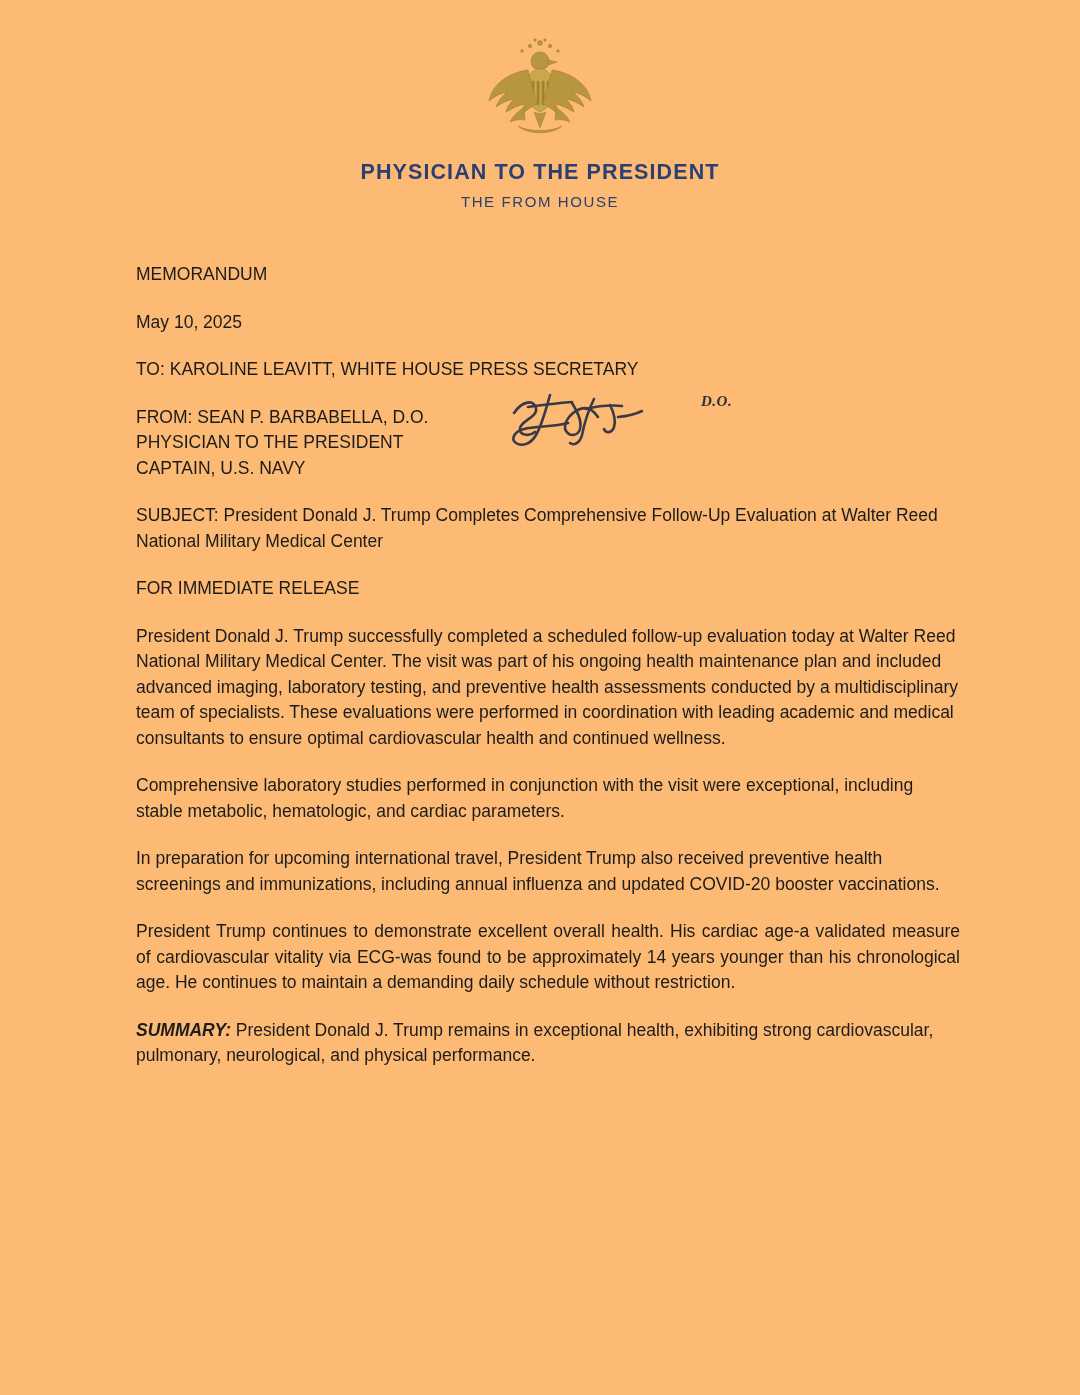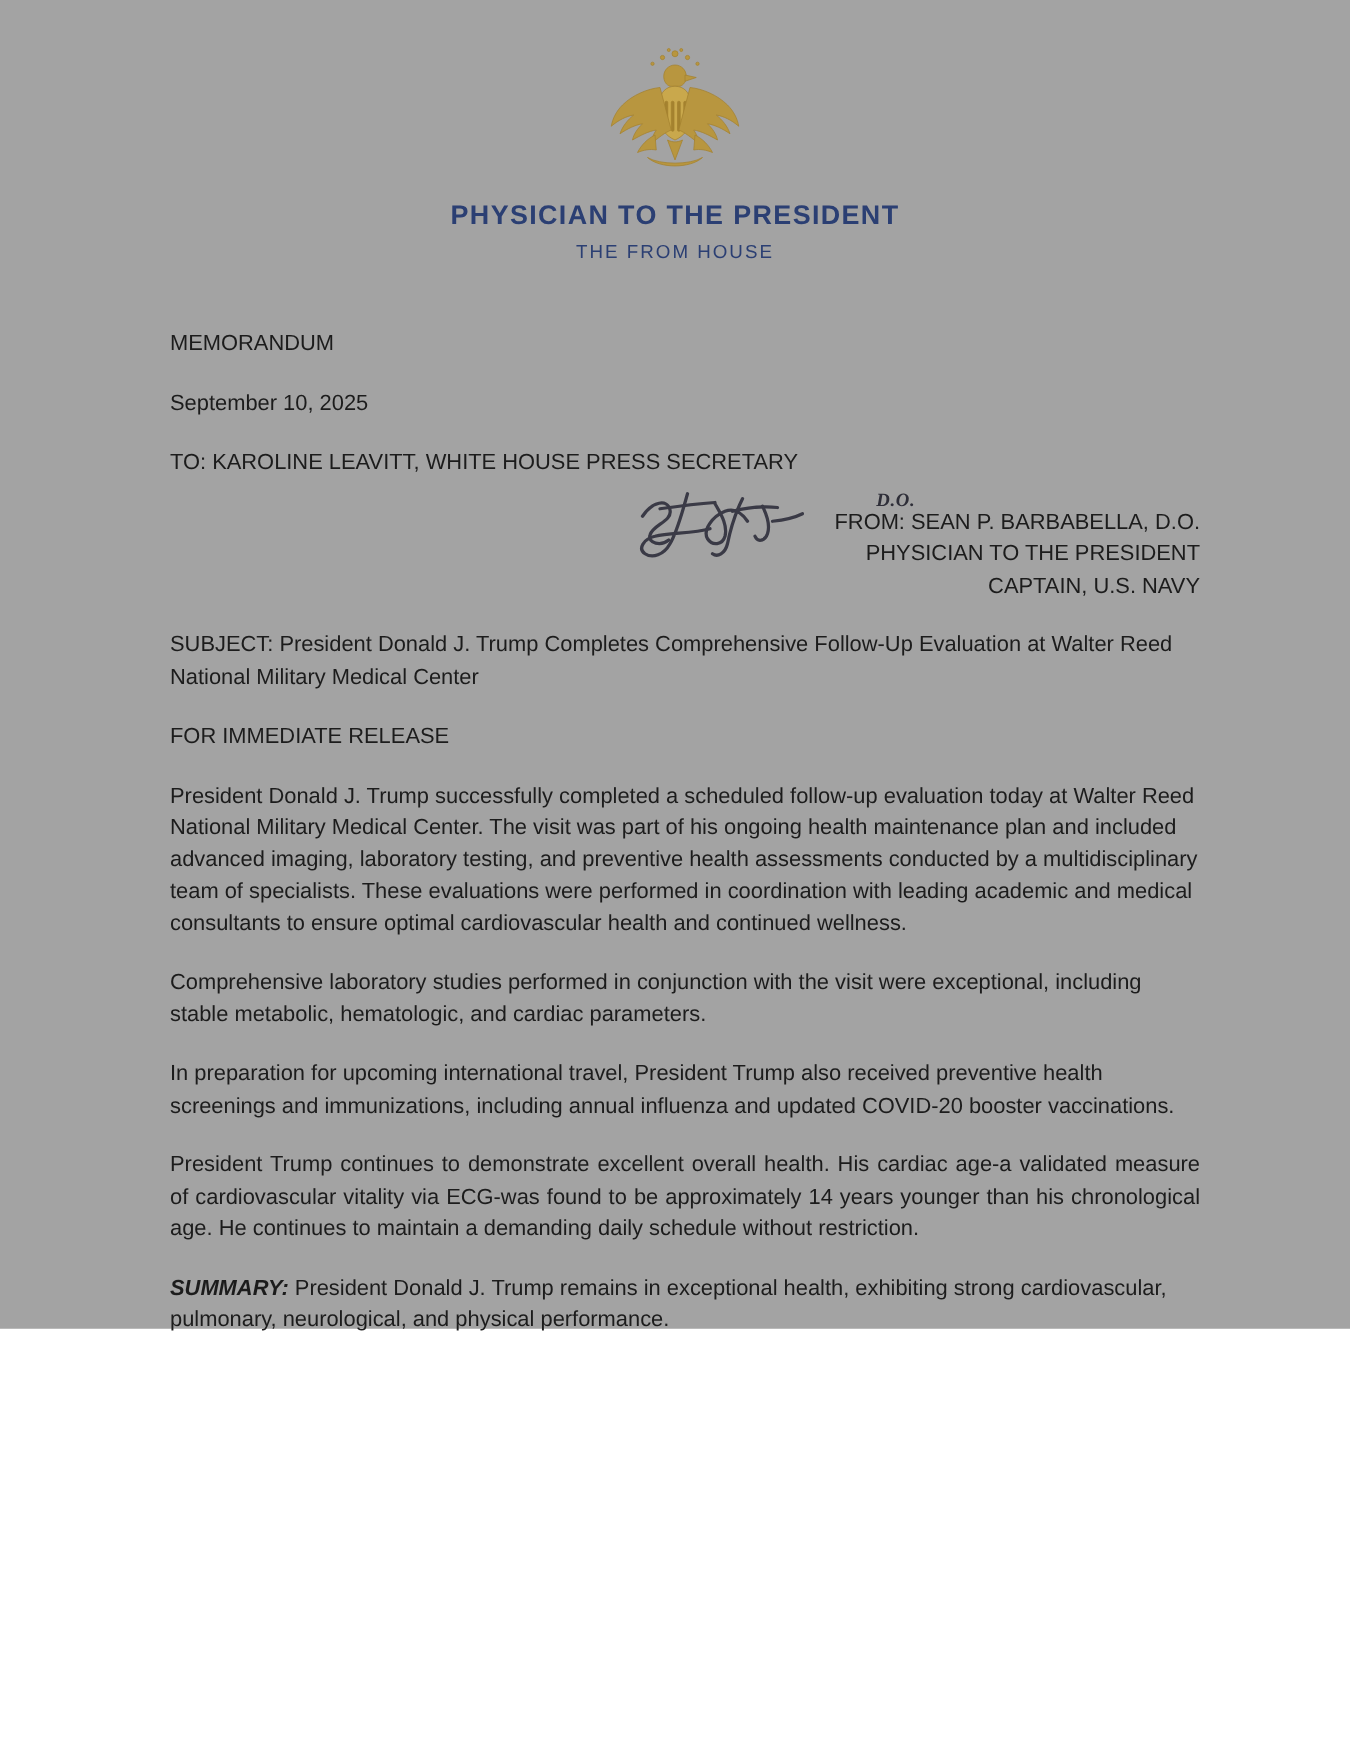--- a/index.html
+++ b/index.html
@@ -12,22 +12,22 @@
     height: 1395px;
     font-family: "Liberation Sans", sans-serif;
     color: #1a1a1a;
     overflow: hidden;
     position: relative;
   }
 
   .page {
     position: relative;
     width: 1080px;
-    height: 1063px;
-    background: #a3a3a3;
+    height: 1395px;
+    background: #fdba74;
     box-sizing: border-box;
   }
 
   
   .letterhead {
     text-align: center;
     padding-top: 34px;
   }
   .seal {
     width: 120px;
@@ -62,21 +62,20 @@
     font-size: 17.5px;
     line-height: 25.5px;
     color: #1c1c1c;
     margin: 0 0 22px 16px;
   }
   .mem-head {
     margin-top: 52px;
   }
   .lines div {
     line-height: 25.5px;
-    text-align: right;
   }
 
   .from-block {
     position: relative;
   }
   .signature {
     position: absolute;
     left: 362px;
     top: -22px;
     width: 200px;
@@ -147,21 +146,21 @@
     </svg>
 
     <div class="lh-title">PHYSICIAN TO THE PRESIDENT</div>
     <div class="lh-sub">THE  FROM  HOUSE</div>
   </div>
 
   <div class="body-wrap">
 
     <div class="block mem-head">MEMORANDUM</div>
 
-    <div class="block">September 10, 2025</div>
+    <div class="block">May 10, 2025</div>
 
     <div class="block">TO: KAROLINE LEAVITT, WHITE HOUSE PRESS SECRETARY</div>
 
     <div class="block lines from-block">
       <div>FROM: SEAN P. BARBABELLA, D.O.</div>
       <div>PHYSICIAN TO THE PRESIDENT</div>
       <div>CAPTAIN, U.S. NAVY</div>
 
       <svg class="signature" viewBox="0 0 200 70" xmlns="http://www.w3.org/2000/svg">
         <g fill="none" stroke="#3a3a46" stroke-width="2.6" stroke-linecap="round" stroke-linejoin="round">

